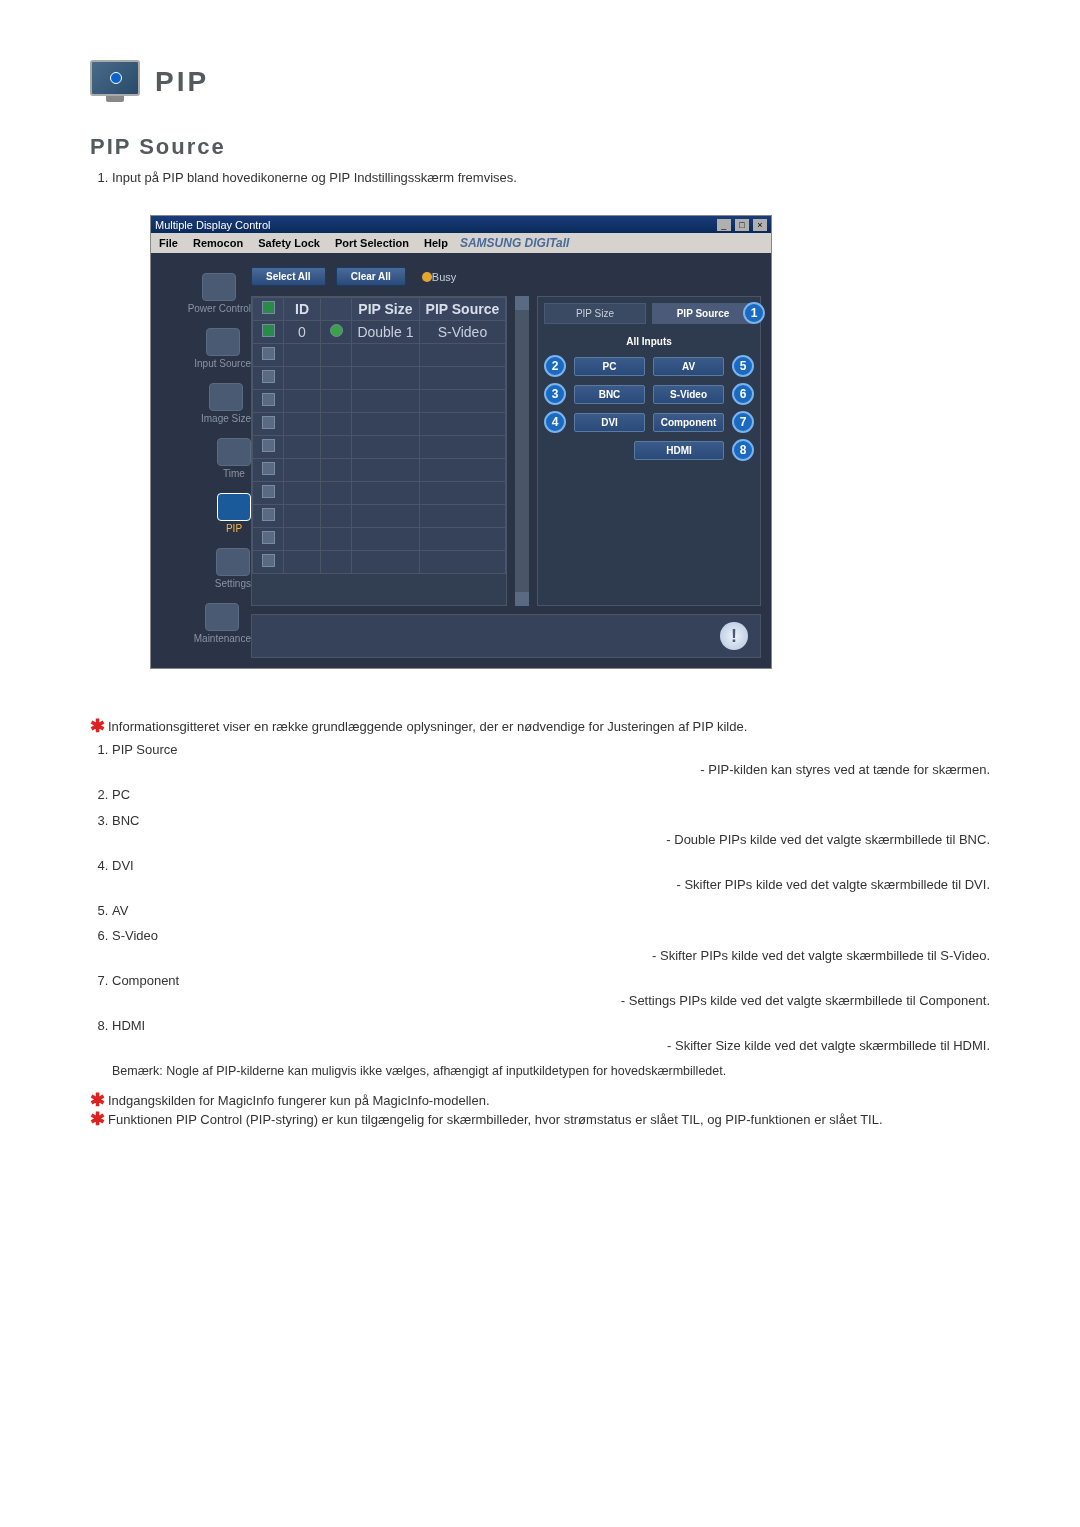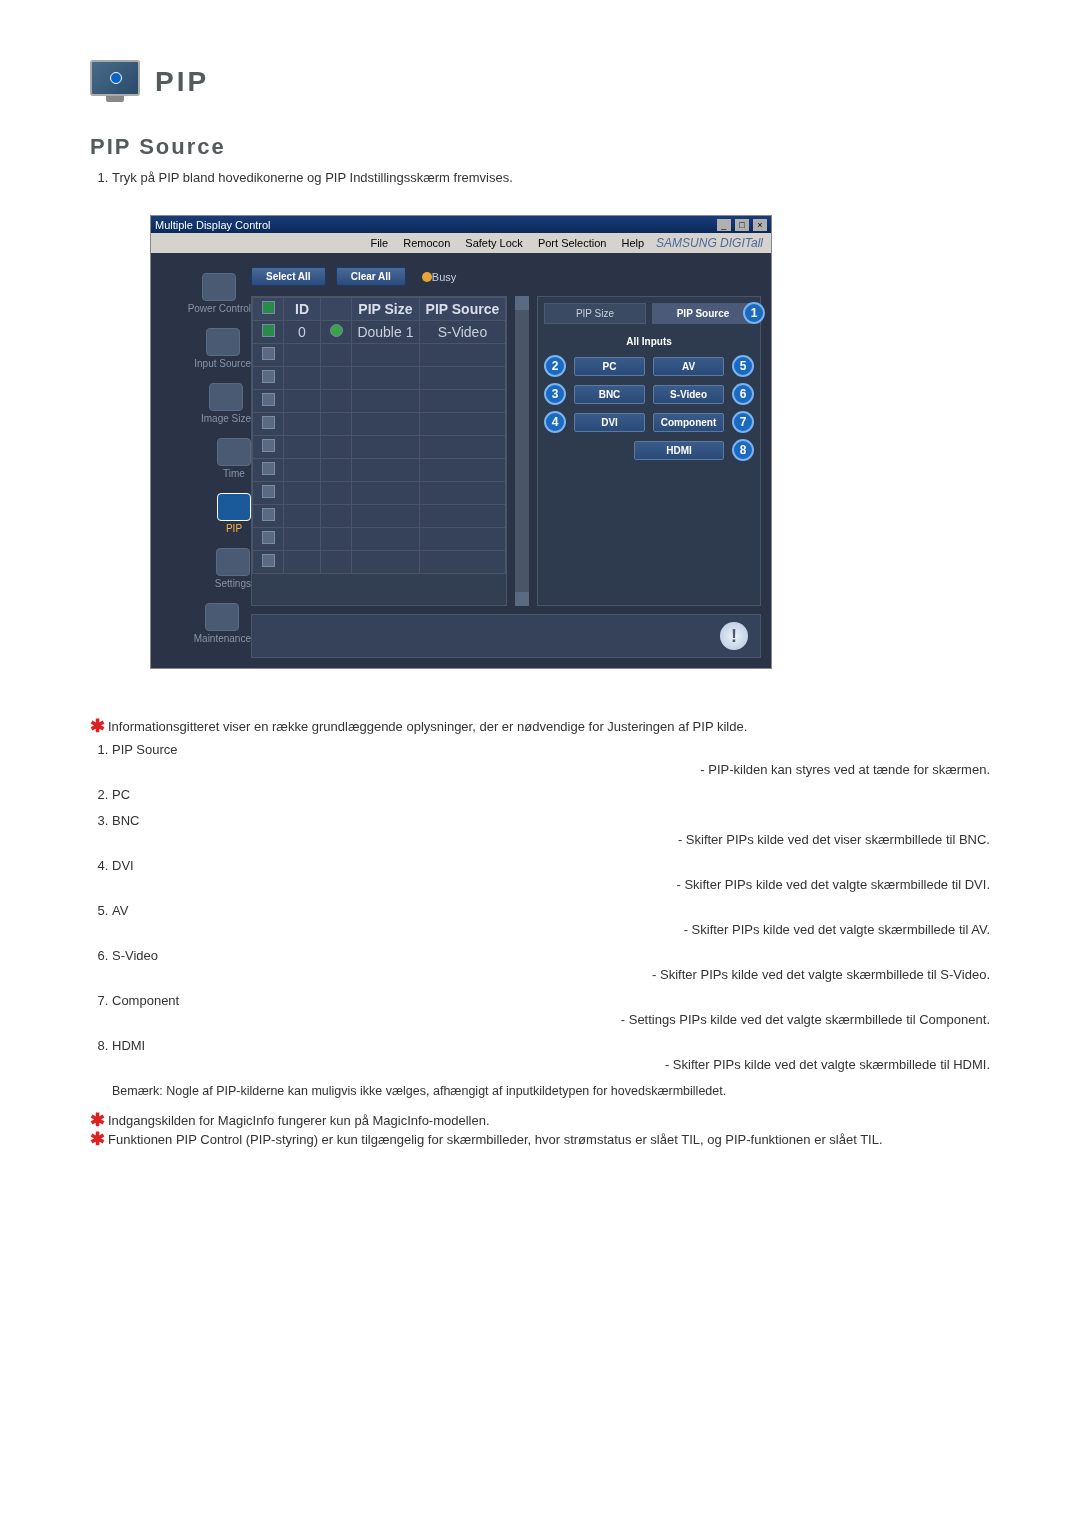--- a/index.html
+++ b/index.html
@@ -96,22 +96,23 @@
     line-height: 12px;
     margin-left: 1px;
     font-family: Arial;
   }
   .ss-menubar {
     background: #d6d3ce;
     color: #000;
     padding: 3px 8px;
     font-size: 11px;
     display: flex;
-    justify-content: flex-end;
-    align-items: center;
+    justify-content: flex-start;
+    align-items: center;
+    font-weight: bold;
   }
   .ss-menubar .menus span { margin-right: 12px; }
   .ss-body {
     display: flex;
     background: #2a3446;
     padding: 10px 10px 10px 0;
   }
   .ss-sidebar {
     width: 100px;
     display: flex;
@@ -318,21 +319,21 @@
         <div class="dot"></div>
       </div>
     <div class="stand"></div>
   </div>
   <h1>PIP</h1>
 </div>
 
 <h2>PIP Source</h2>
 
 <ol class="intro">
-  <li>Tryk på PIP bland hovedikonerne og PIP Indstillingsskærm fremvises.</li>
+  <li>Input på PIP bland hovedikonerne og PIP Indstillingsskærm fremvises.</li>
 </ol>
 
 <div class="screenshot">
   <div class="ss-titlebar">
     <span>Multiple Display Control</span>
     <span class="wincontrols">
       <span>_</span>
       <span>□</span>
       <span>×</span>
     </span>
@@ -502,26 +503,26 @@
 </div>
 
 <div class="note">
   <span class="star">✱</span>
   <span>Informationsgitteret viser en række grundlæggende oplysninger, der er nødvendige for Justeringen af PIP kilde.</span>
 </div>
 
 <ol class="desc">
   <li><span>PIP Source</span><span class="sub">- PIP-kilden kan styres ved at tænde for skærmen.</span></li>
   <li><span>PC</span></li>
-  <li><span>BNC</span><span class="sub">- Skifter PIPs kilde ved det viser skærmbillede til BNC.</span></li>
+  <li><span>BNC</span><span class="sub">- Double PIPs kilde ved det valgte skærmbillede til BNC.</span></li>
   <li><span>DVI</span><span class="sub">- Skifter PIPs kilde ved det valgte skærmbillede til DVI.</span></li>
-  <li><span>AV</span><span class="sub">- Skifter PIPs kilde ved det valgte skærmbillede til AV.</span></li>
+  <li><span>AV</span></li>
   <li><span>S-Video</span><span class="sub">- Skifter PIPs kilde ved det valgte skærmbillede til S-Video.</span></li>
   <li><span>Component</span><span class="sub">- Settings PIPs kilde ved det valgte skærmbillede til Component.</span></li>
-  <li><span>HDMI</span><span class="sub">- Skifter PIPs kilde ved det valgte skærmbillede til HDMI.</span></li>
+  <li><span>HDMI</span><span class="sub">- Skifter Size kilde ved det valgte skærmbillede til HDMI.</span></li>
 </ol>
 
 <div class="remark">Bemærk: Nogle af PIP-kilderne kan muligvis ikke vælges, afhængigt af inputkildetypen for hovedskærmbilledet.</div>
 
 <div class="note">
   <span class="star">✱</span>
   <span>Indgangskilden for MagicInfo fungerer kun på MagicInfo-modellen.</span>
 </div>
 <div class="note">
   <span class="star">✱</span>

